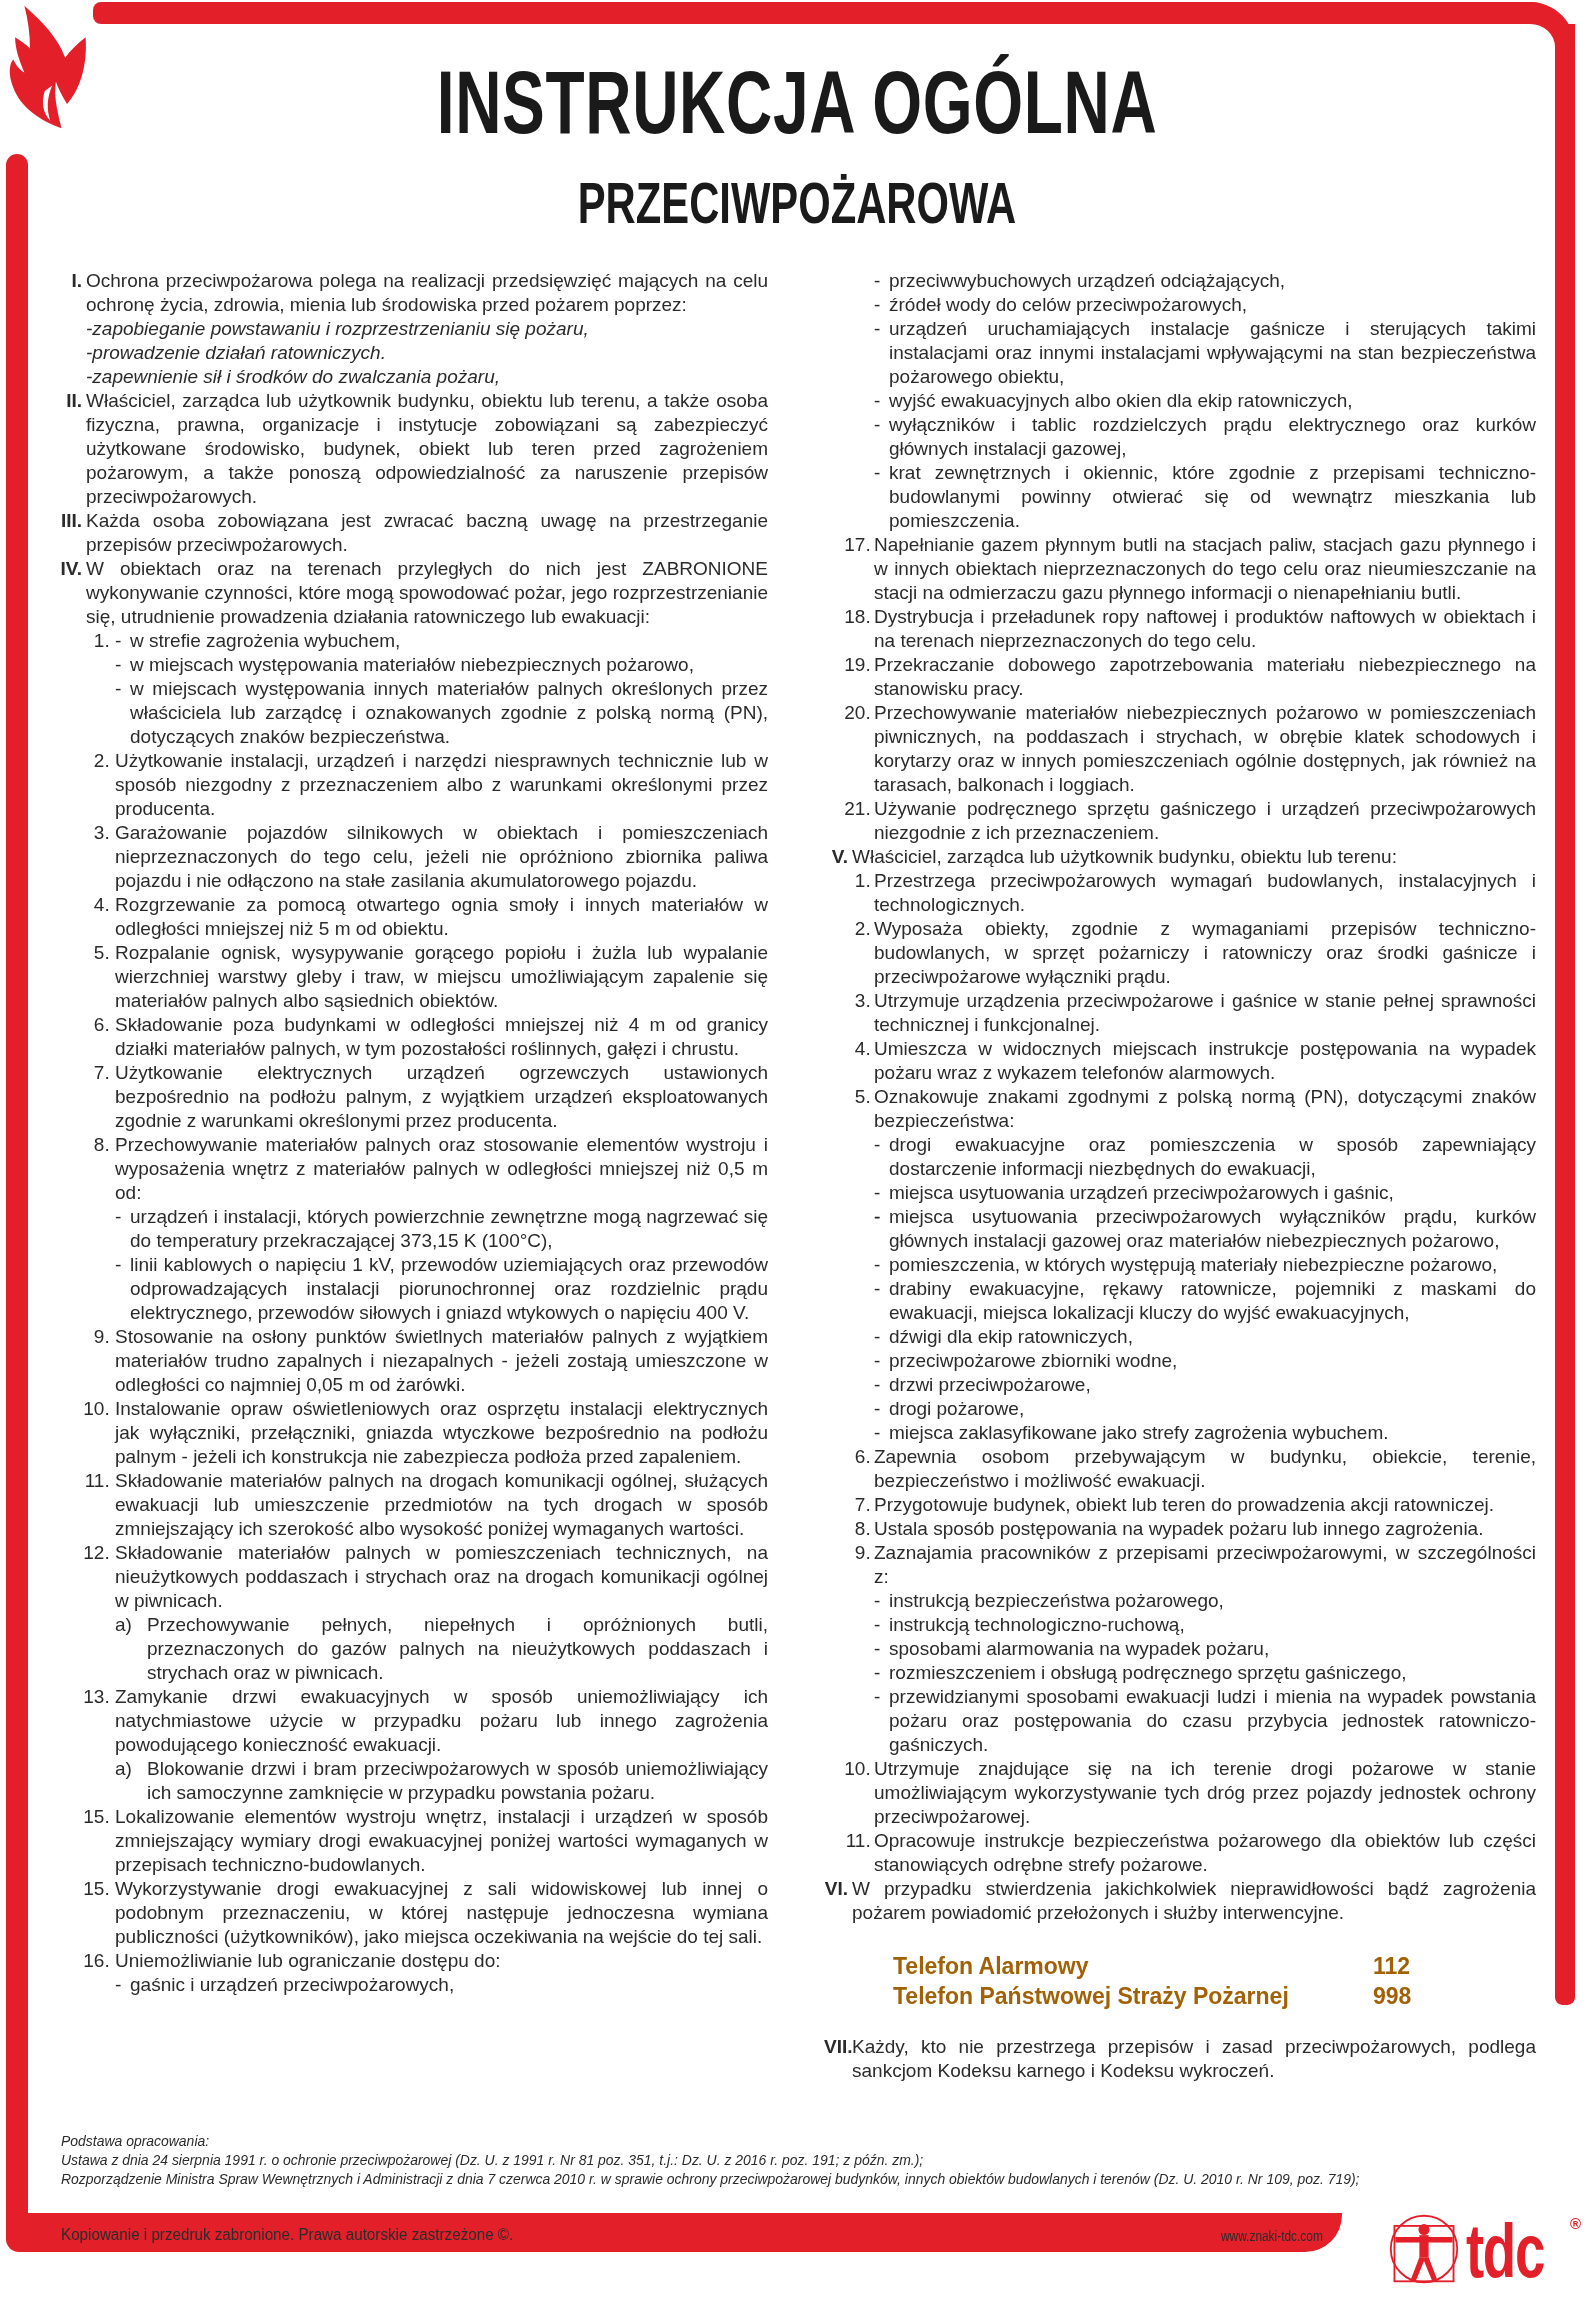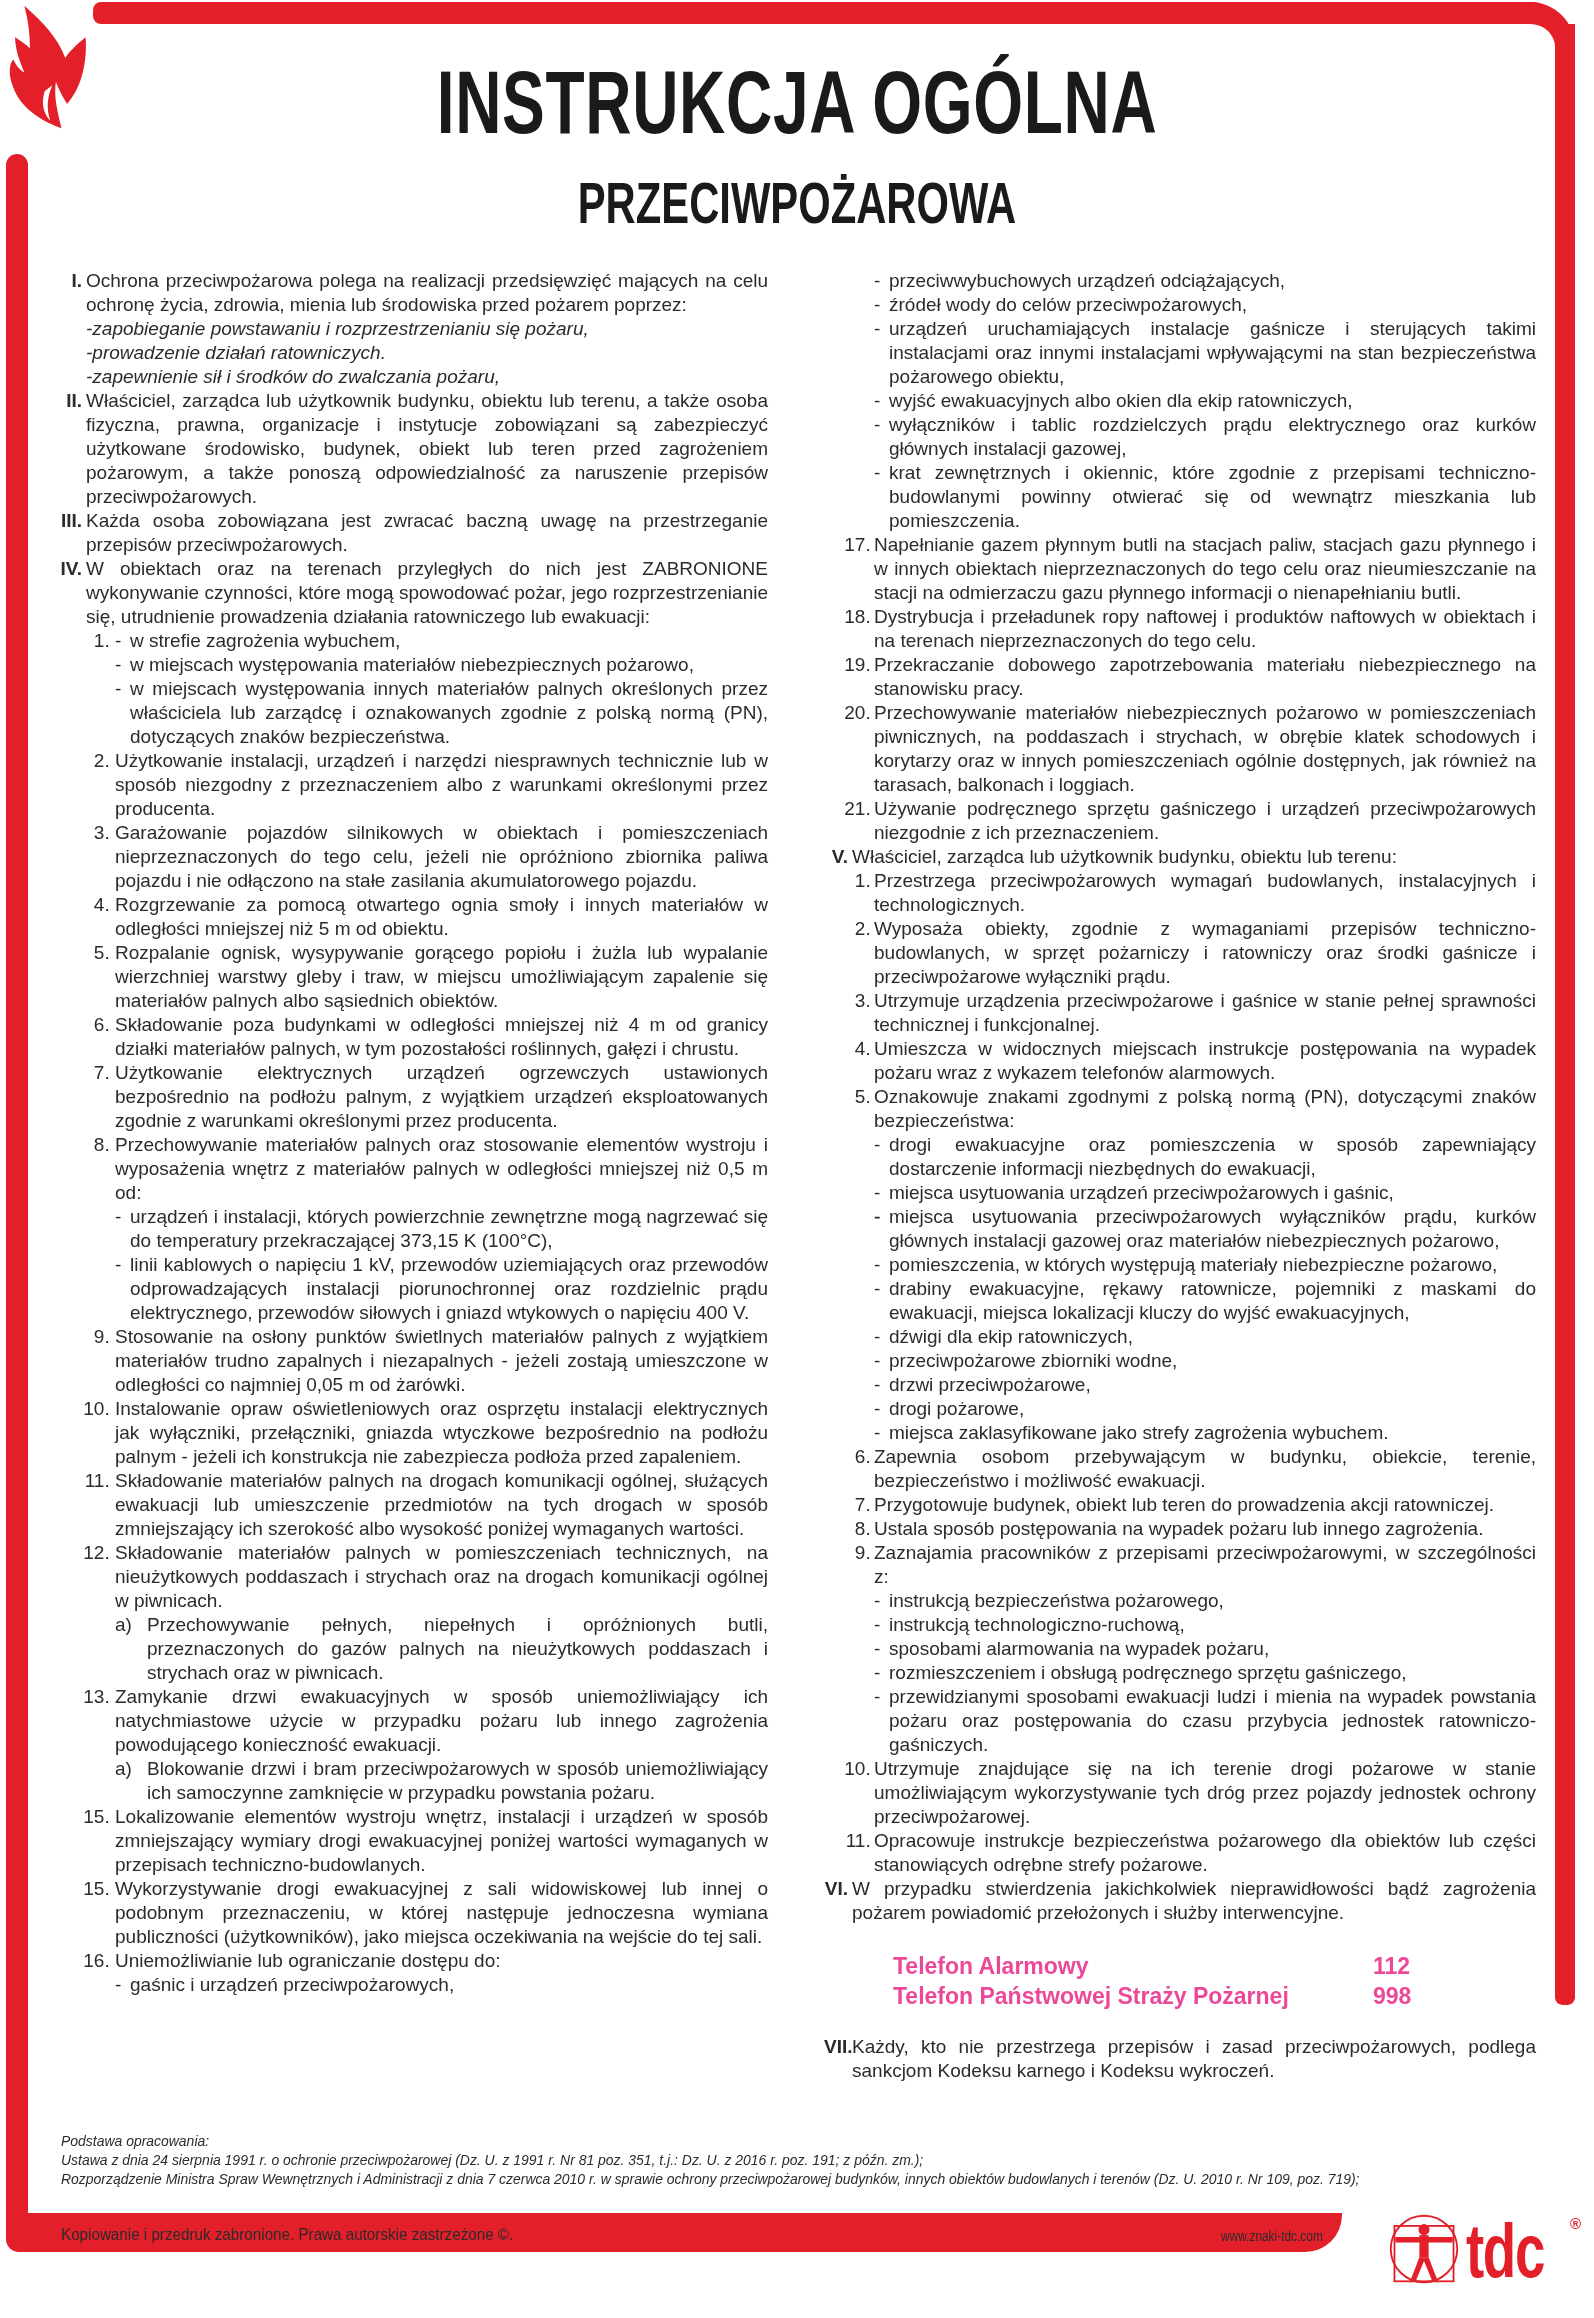--- a/index.html
+++ b/index.html
@@ -34,21 +34,21 @@
   .plain { padding-left: 32px; font-style: italic; }
 
   .col-right .sec { padding-left: 28px; }
   .col-right .sec-num { width: 24px; }
   .col-right .sub { padding-left: 50px; }
   .col-right .sub-num { left: 3.7px; width: 43px; }
   .col-right .dash { padding-left: 65px; }
   .col-right .dash-mark { left: 50px; }
 
   
-  .phones { margin: 26px 0 24px 0; font-weight: 700; font-size: 23px; line-height: 30px; color: #ec4899; }
+  .phones { margin: 26px 0 24px 0; font-weight: 700; font-size: 23px; line-height: 30px; color: #a16207; }
   .phone-row { display: flex; padding-left: 69px; }
   .phone-label { width: 480px; }
   .phone-num { width: 74px; }
 
   
   .basis { position: absolute; left: 61px; top: 2131px; width: 1466px; font-style: italic; font-size: 15px; line-height: 19px; color: #2b2b2b; transform: scaleX(0.93); transform-origin: left; }
   .copyright { position: absolute; left: 61px; top: 2226px; font-size: 16px; color: #2b2b2b; transform: scaleX(0.95); transform-origin: left; }
   .website { position: absolute; left: 1221px; top: 2228px; font-size: 14px; color: #2b2b2b; transform: scaleX(0.85); transform-origin: left; }
   .logo { position: absolute; left: 1388px; top: 2213px; width: 195px; height: 74px; display: flex; align-items: flex-start; }
   .logo-mark { width: 72px; height: 72px; }

